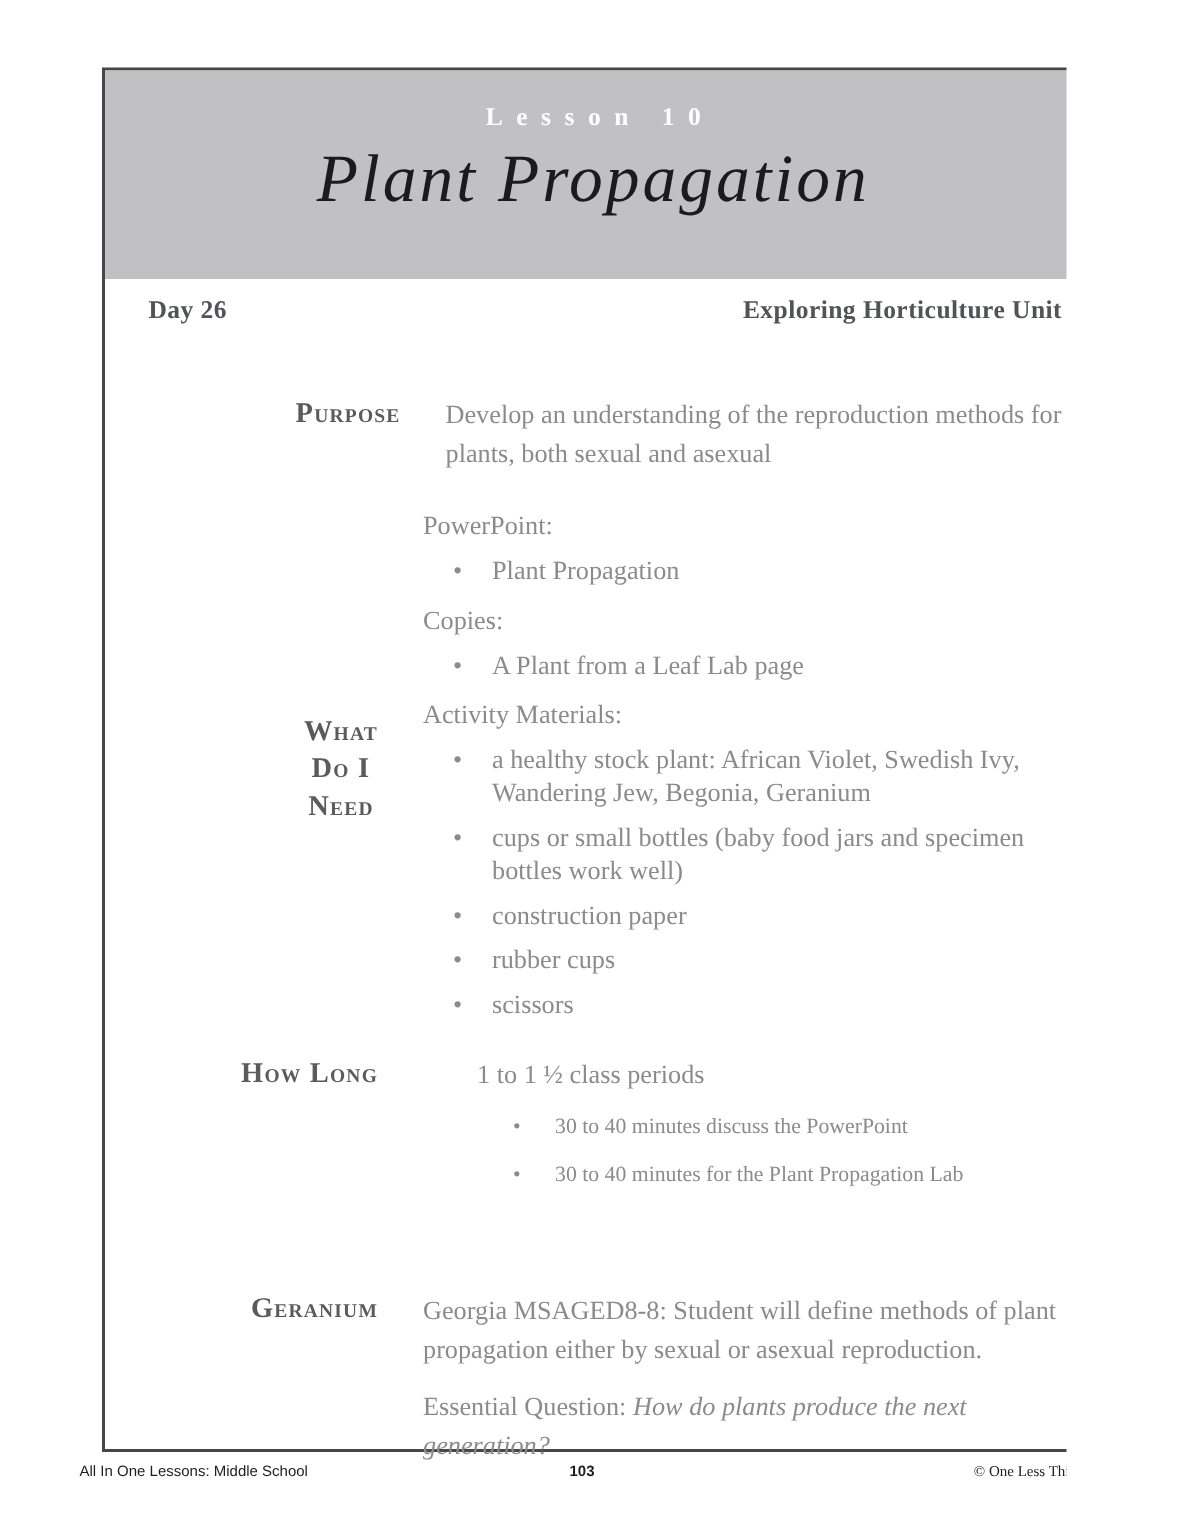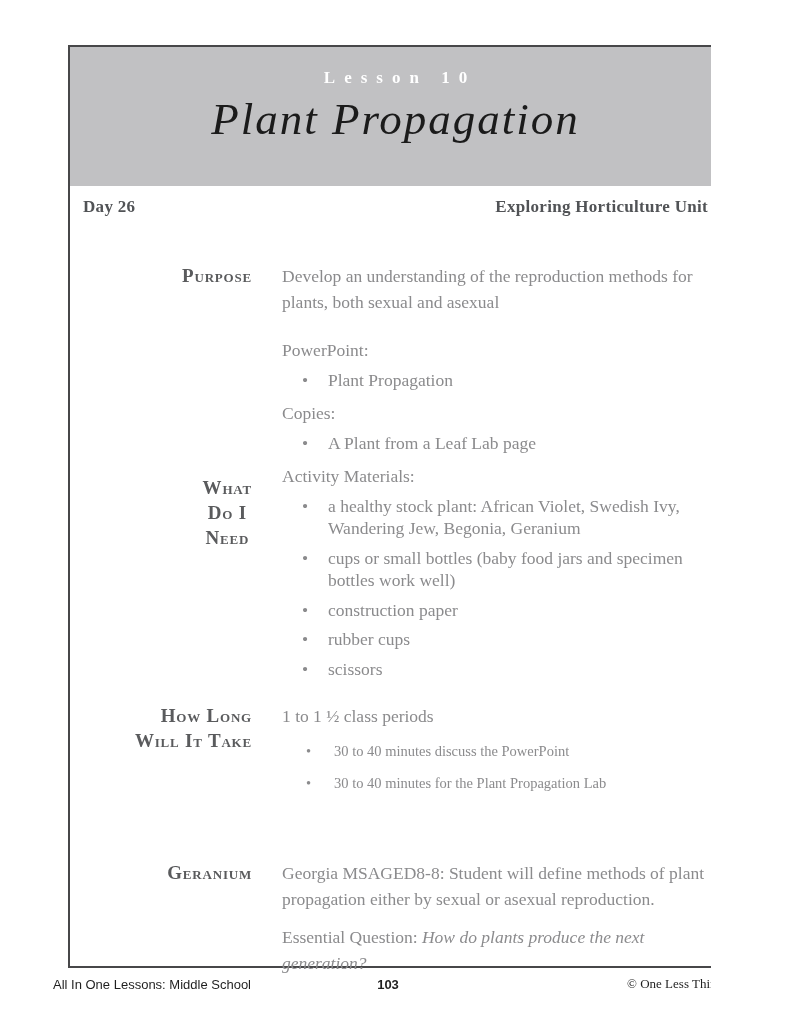--- a/index.html
+++ b/index.html
@@ -38,21 +38,21 @@
     margin-top: 5px;
     font-size: 45px;
     font-style: italic;
     font-weight: normal;
     letter-spacing: 2px;
     color: #1b1b1b;
   }
   .meta-row {
     display: flex;
     justify-content: space-between;
-    padding: 11px 13px 0 13px;
+    padding: 11px 13px 0 29px;
     font-size: 17px;
     font-weight: bold;
     color: #515356;
     letter-spacing: 0.3px;
   }
   .sections { margin-top: 46px; }
   .section { display: flex; align-items: flex-start; }
   .sec-label {
     width: 182px;
     flex-shrink: 0;
@@ -81,33 +81,33 @@
     margin-bottom: 8px;
   }
   .bullet .dot { width: 26px; flex-shrink: 0; }
   .bullet.small {
     font-size: 14.5px;
     padding-left: 24px;
     margin-top: 13px;
     margin-bottom: 4px;
   }
   .bullet.small .dot { width: 28px; }
-  .sec-purpose { margin-bottom: 14px; }
+  .sec-purpose { margin-bottom: 14px; justify-content: flex-end; }
   .sec-need { margin-bottom: 14px; align-items: center; }
-  .sec-howlong { margin-bottom: 64px; }
+  .sec-howlong { margin-bottom: 64px; gap: 36px; }
   .essential em { font-style: italic; }
   .page-footer {
     position: absolute;
     top: 976px;
     left: 53px;
     width: 670px;
     display: flex;
     align-items: flex-end;
     font-family: "Liberation Sans", sans-serif;
-    font-size: 13px;
+    font-size: 10px;
     color: #1f1f1f;
   }
   .footer-left  { flex: 1; text-align: left; }
   .footer-center{ flex: 0 0 auto; font-weight: bold; }
   .footer-right { flex: 1; text-align: right; font-family: Liberation Serif, serif; }
 </style>
 </head>
 <body>
 
 <div class="page">
@@ -176,21 +176,20 @@
             <span class="dot">•</span>
             <span>scissors</span>
           </div>
         </div>
       </section>
 
       <section class="section sec-howlong">
         <div class="sec-label">
           <span class="label-inner">
             <span class="label-line">How Long</span>
-            <span class="label-line">Will It Take</span>
           </span>
         </div>
         <div class="sec-content">
           <p class="plain">1 to 1 ½ class periods</p>
           <div class="bullet small">
             <span class="dot">•</span>
             <span>30 to 40 minutes discuss the PowerPoint</span>
           </div>
           <div class="bullet small">
             <span class="dot">•</span>

